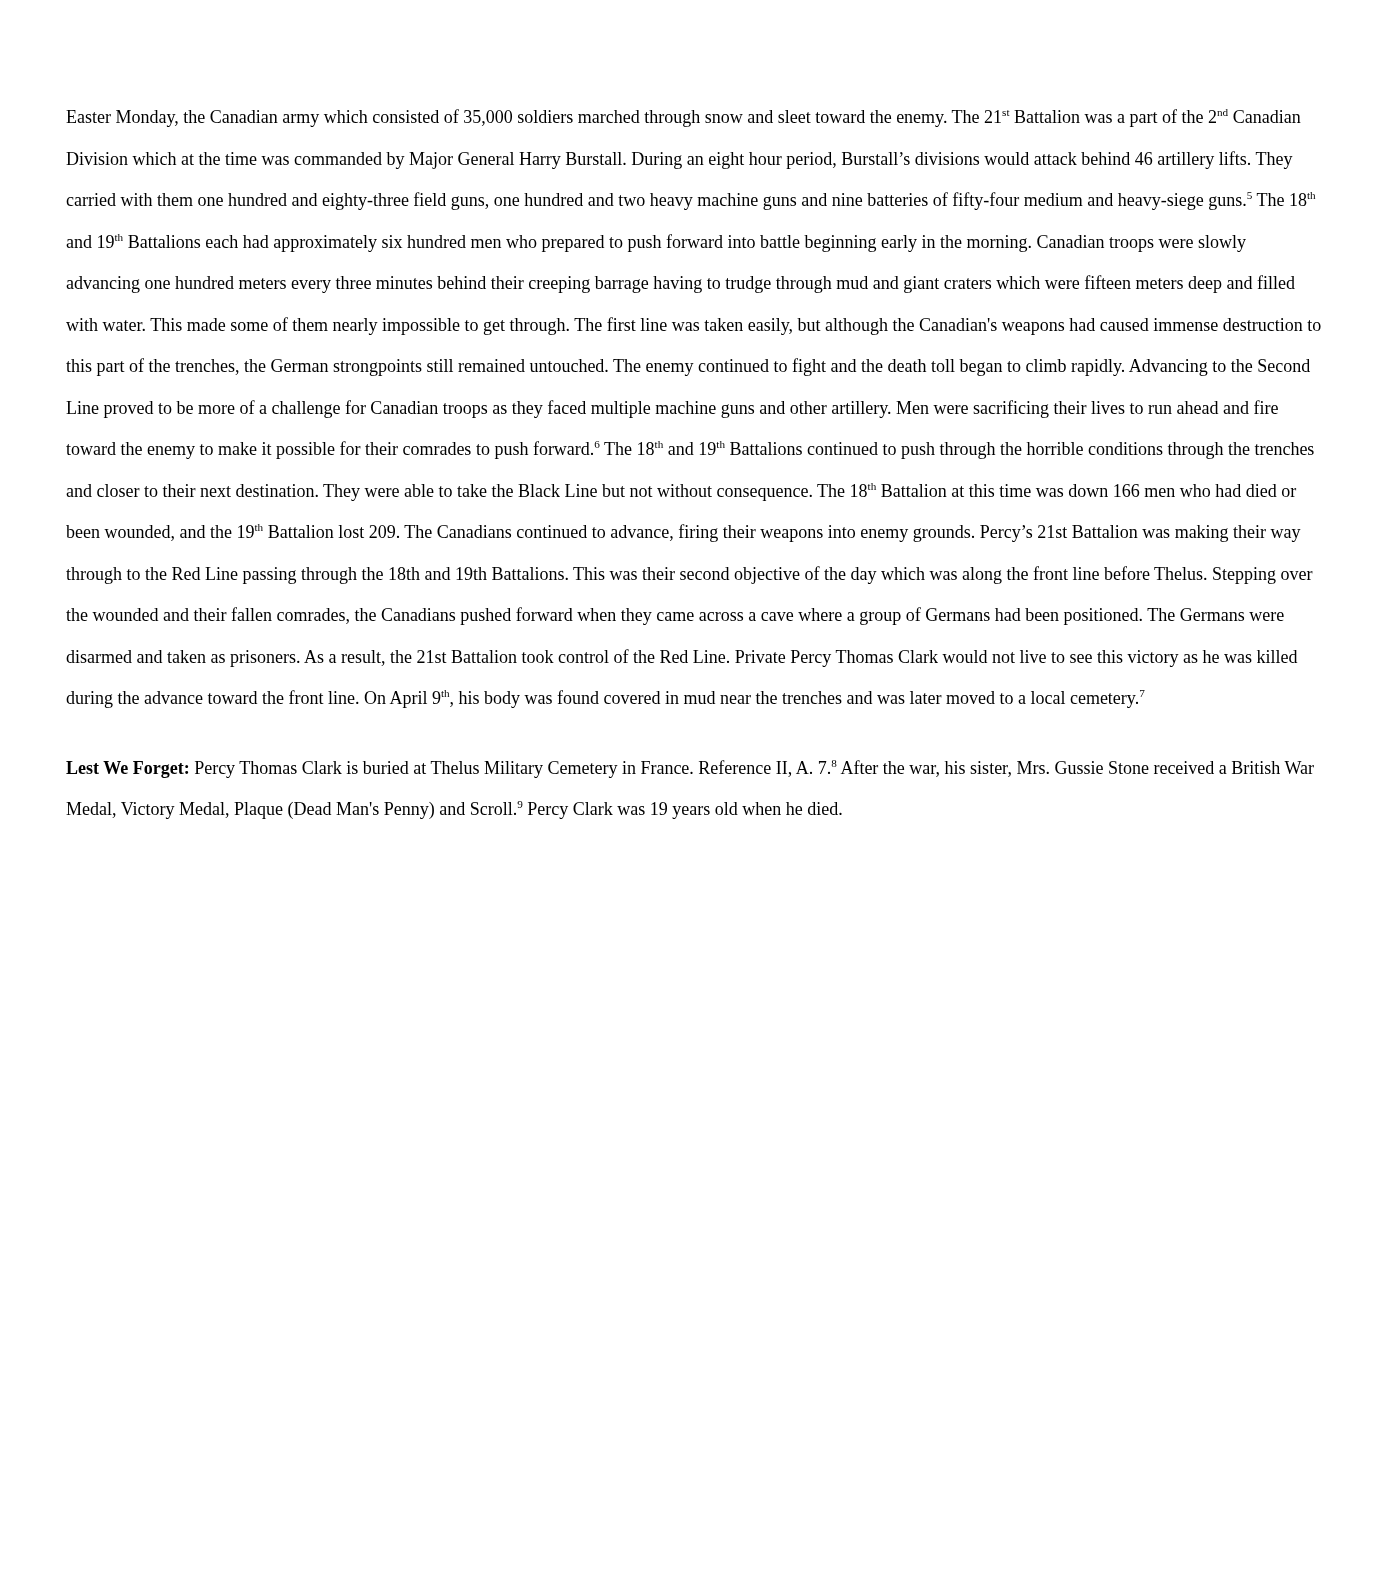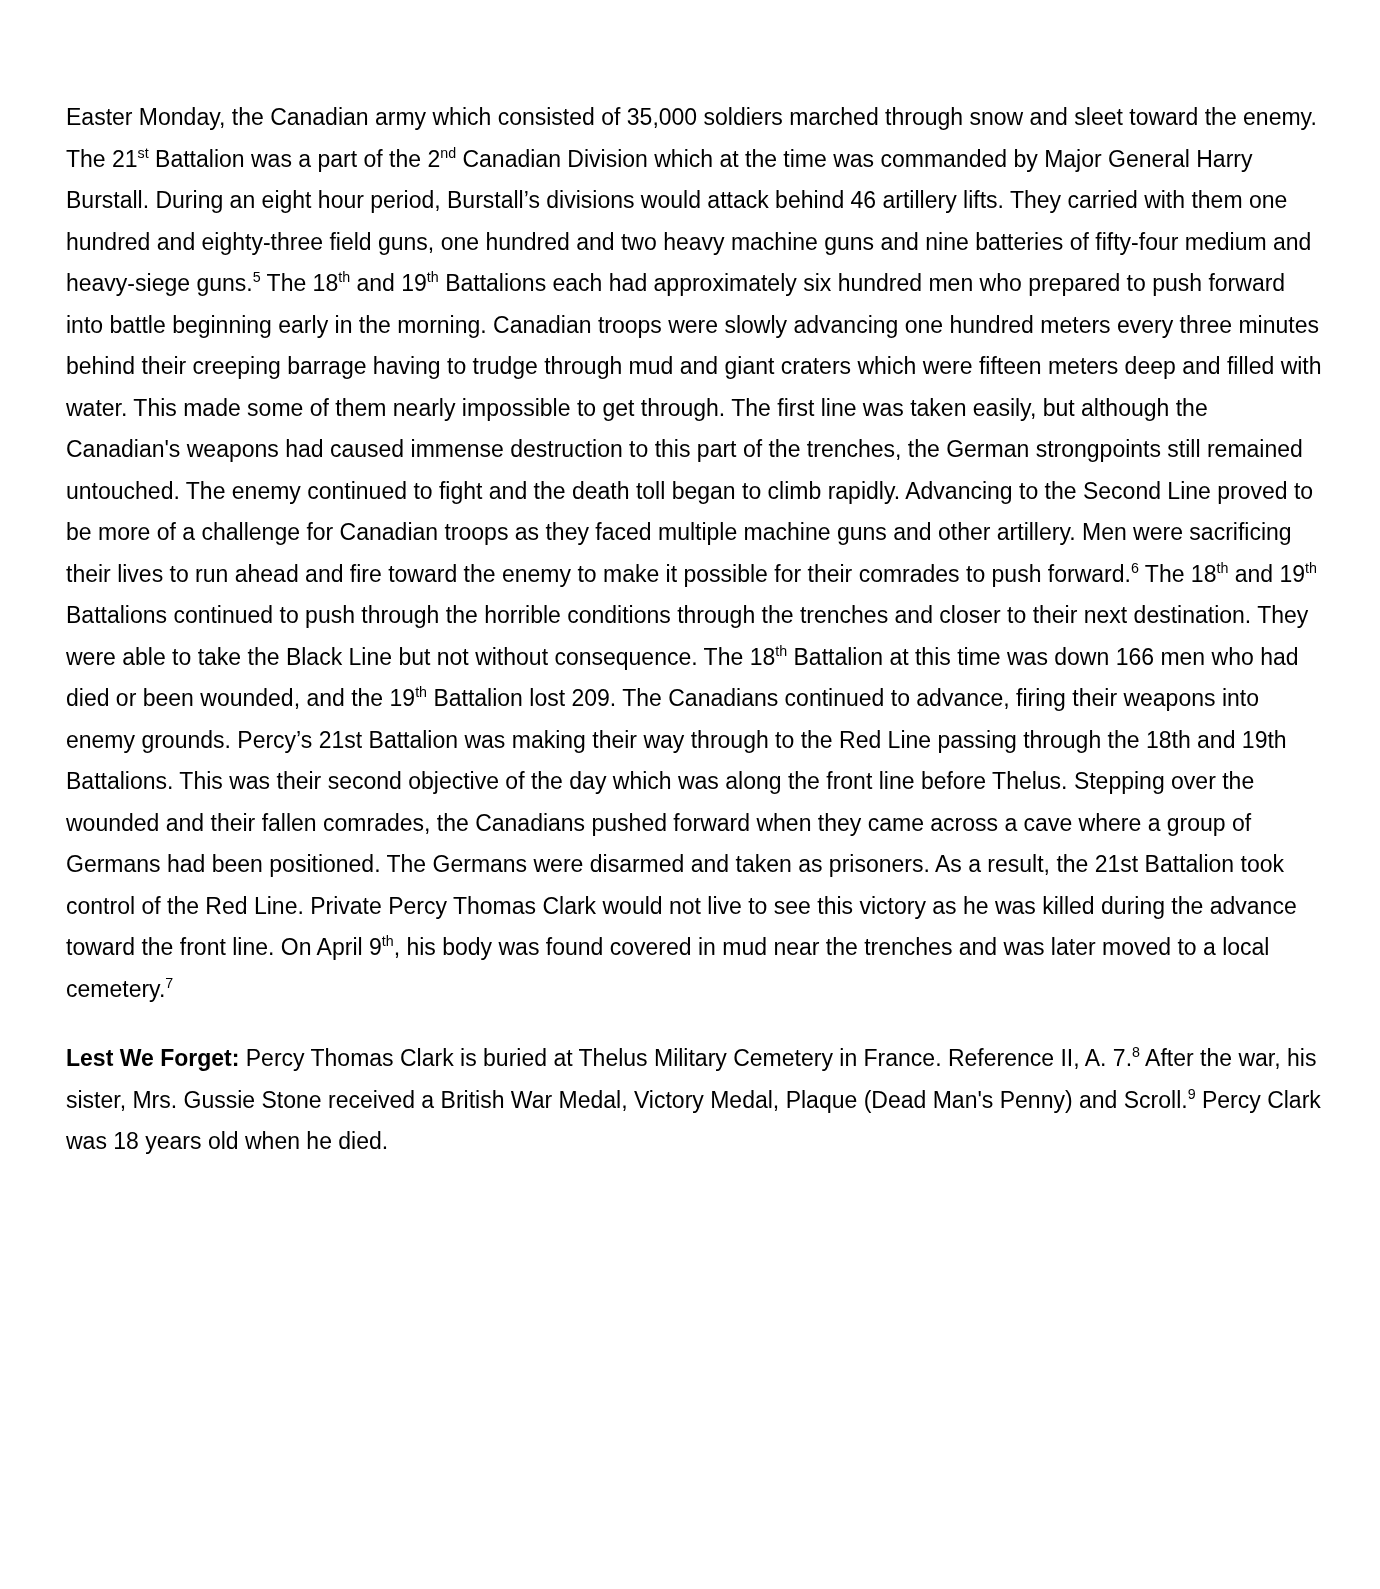--- a/index.html
+++ b/index.html
@@ -8,22 +8,22 @@
     background: #ffffff;
   }
   .page {
     position: relative;
     width: 1380px;
     height: 1589px;
     box-sizing: border-box;
     background: #ffffff;
     color: #000000;
     padding: 97px 58px 40px 66px;
-    font-family: Liberation Sans, sans-serif;
-    font-size: 23px;
+    font-family: Liberation Serif, serif;
+    font-size: 18px;
     line-height: 41.5px;
     overflow: hidden;
   }
   .doc {
     width: 1256px;
   }
   .doc p {
     margin: 0 0 28px 0;
     text-align: left;
   }
@@ -39,15 +39,15 @@
     font-weight: bold;
     margin-top: 34px;
   }
 </style>
 </head>
 <body>
 
 <main class="page">
   <article class="doc" id="doc-body">
       <p><span>Easter Monday, the Canadian army which consisted of 35,000 soldiers marched through snow and sleet toward the enemy. The 21</span><sup>st</sup><span> Battalion was a part of the 2</span><sup>nd</sup><span> Canadian Division which at the time was commanded by Major General Harry Burstall. During an eight hour period, Burstall’s divisions would attack behind 46 artillery lifts. They carried with them one hundred and eighty-three field guns, one hundred and two heavy machine guns and nine batteries of fifty-four medium and heavy-siege guns.</span><sup>5</sup><span> The 18</span><sup>th</sup><span> and 19</span><sup>th</sup><span> Battalions each had approximately six hundred men who prepared to push forward into battle beginning early in the morning. Canadian troops were slowly advancing one hundred meters every three minutes behind their creeping barrage having to trudge through mud and giant craters which were fifteen meters deep and filled with water. This made some of them nearly impossible to get through. The first line was taken easily, but although the Canadian's weapons had caused immense destruction to this part of the trenches, the German strongpoints still remained untouched. The enemy continued to fight and the death toll began to climb rapidly. Advancing to the Second Line proved to be more of a challenge for Canadian troops as they faced multiple machine guns and other artillery. Men were sacrificing their lives to run ahead and fire toward the enemy to make it possible for their comrades to push forward.</span><sup>6</sup><span> The 18</span><sup>th</sup><span> and 19</span><sup>th</sup><span> Battalions continued to push through the horrible conditions through the trenches and closer to their next destination. They were able to take the Black Line but not without consequence. The 18</span><sup>th</sup><span> Battalion at this time was down 166 men who had died or been wounded, and the 19</span><sup>th</sup><span> Battalion lost 209. The Canadians continued to advance, firing their weapons into enemy grounds. Percy’s 21st Battalion was making their way through to the Red Line passing through the 18th and 19th Battalions. This was their second objective of the day which was along the front line before Thelus. Stepping over the wounded and their fallen comrades, the Canadians pushed forward when they came across a cave where a group of Germans had been positioned. The Germans were disarmed and taken as prisoners. As a result, the 21st Battalion took control of the Red Line. Private Percy Thomas Clark would not live to see this victory as he was killed during the advance toward the front line. On April 9</span><sup>th</sup><span>, his body was found covered in mud near the trenches and was later moved to a local cemetery.</span><sup>7</sup></p>
-      <p><span class="bold">Lest We Forget:</span><span> Percy Thomas Clark is buried at Thelus Military Cemetery in France. Reference II, A. 7.</span><sup>8</sup><span> After the war, his sister, Mrs. Gussie Stone received a British War Medal, Victory Medal, Plaque (Dead Man's Penny) and Scroll.</span><sup>9</sup><span> Percy Clark was 18 years old when he died.</span></p>
+      <p><span class="bold">Lest We Forget:</span><span> Percy Thomas Clark is buried at Thelus Military Cemetery in France. Reference II, A. 7.</span><sup>8</sup><span> After the war, his sister, Mrs. Gussie Stone received a British War Medal, Victory Medal, Plaque (Dead Man's Penny) and Scroll.</span><sup>9</sup><span> Percy Clark was 19 years old when he died.</span></p>
     </article>
 </main>
 
 </body></html>

